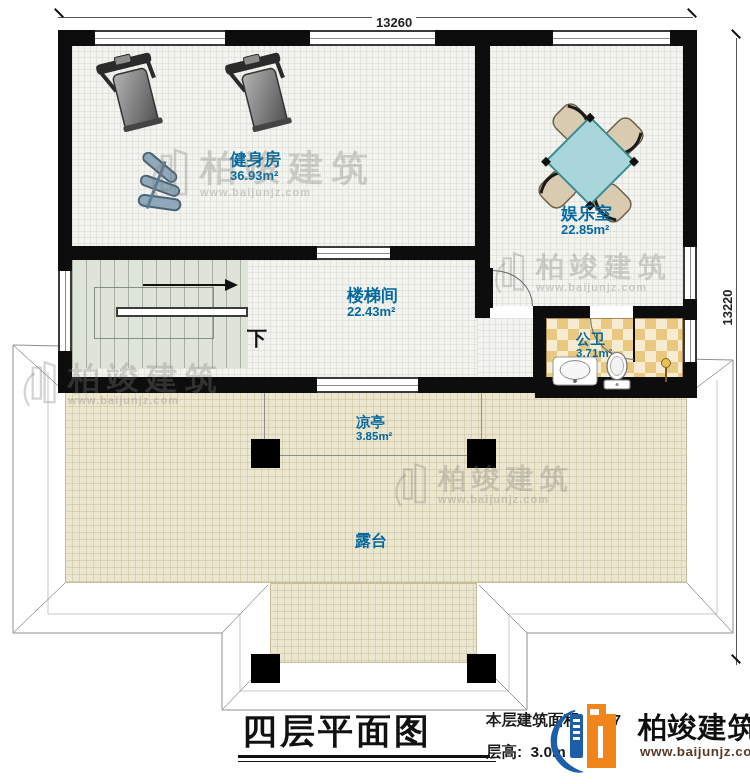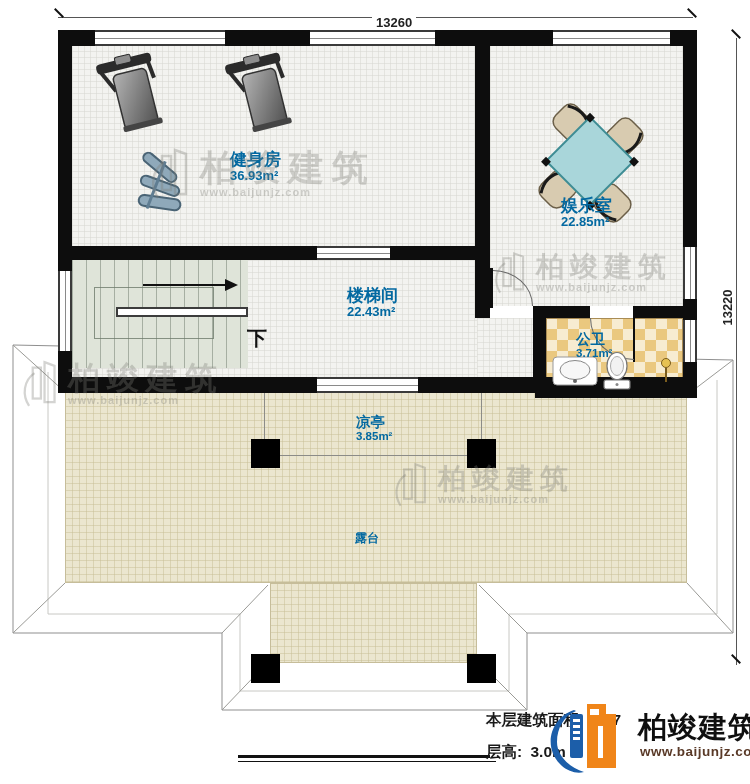--- a/index.html
+++ b/index.html
@@ -209,38 +209,38 @@
       <rect x="72" y="110" width="7" height="7" transform="rotate(45 75 113)"></rect>
       <rect x="28" y="66" width="7" height="7" transform="rotate(45 31 69)"></rect>
       <rect x="116" y="66" width="7" height="7" transform="rotate(45 119 69)"></rect>
     </g>
   </svg>
 
   <div class="abs room-label" style="left:230px;top:150px;">
     <div class="room-name">健身房</div>
     <div class="room-area">36.93m²</div>
   </div>
-  <div class="abs room-label" style="left:561px;top:196px;">
+  <div class="abs room-label" style="left:561px;top:204px;">
     <div class="room-name">娱乐室</div>
     <div class="room-area">22.85m²</div>
   </div>
   <div class="abs room-label" style="left:347px;top:286px;">
     <div class="room-name">楼梯间</div>
     <div class="room-area">22.43m²</div>
   </div>
   <div class="abs room-label small" style="left:576px;top:331px;">
     <div class="room-name">公卫</div>
     <div class="room-area">3.71m²</div>
   </div>
   <div class="abs room-label small" style="left:356px;top:414px;">
     <div class="room-name">凉亭</div>
     <div class="room-area">3.85m²</div>
   </div>
   <div class="abs room-label" style="left:355px;top:532px;">
-    <div class="room-name" style="font-size:12px;">露台</div>
+    <div class="room-name" style="font-size:16px;">露台</div>
   </div>
   <div class="abs down-label" style="left:247px;top:325px;">下</div>
 
   <div class="wm" style="left:148px;top:146px;">
     <svg width="44" height="56" viewBox="0 0 44 56">
       <g fill="none" stroke="currentColor" stroke-width="2.5">
         <path d="M10,52 C2,40 4,24 16,16"></path>
         <rect x="14" y="10" width="9" height="34"></rect>
         <path d="M27,4 L38,8 L38,48 L27,48 Z"></path>
       </g>
@@ -293,20 +293,21 @@
   <div class="abs dim-line" style="left:58px;top:17px;width:635px;height:1px;"></div>
   <div class="abs tick" style="left:53px;top:12px;"></div>
   <div class="abs tick" style="left:686px;top:12px;"></div>
   <div class="abs dim-text" style="left:372px;top:15px;">13260</div>
 
   <div class="abs dim-line" style="left:736px;top:38px;width:1px;height:627px;"></div>
   <div class="abs tick" style="left:730px;top:33px;"></div>
   <div class="abs tick" style="left:730px;top:658px;"></div>
   <div class="abs dim-text" style="left:692px;top:300px;width:70px;transform:rotate(-90deg);">13220</div>
 
+  <div class="abs plan-title" style="left:242px;top:708px;">四层平面图</div>
   <div class="abs" style="left:238px;top:755px;width:252px;height:3px;background:#111;"></div>
   <div class="abs" style="left:238px;top:761px;width:258px;height:1px;background:#111;"></div>
 
   <div class="abs info-line" style="left:486px;top:710px;">
     <span>本层建筑面积:</span>
     <span style="margin-left:24px;">7</span>
   </div>
   <div class="abs info-line" style="left:486px;top:742px;">
     <span>层高:</span>
     <span style="margin-left:4px;">3.0m</span>

